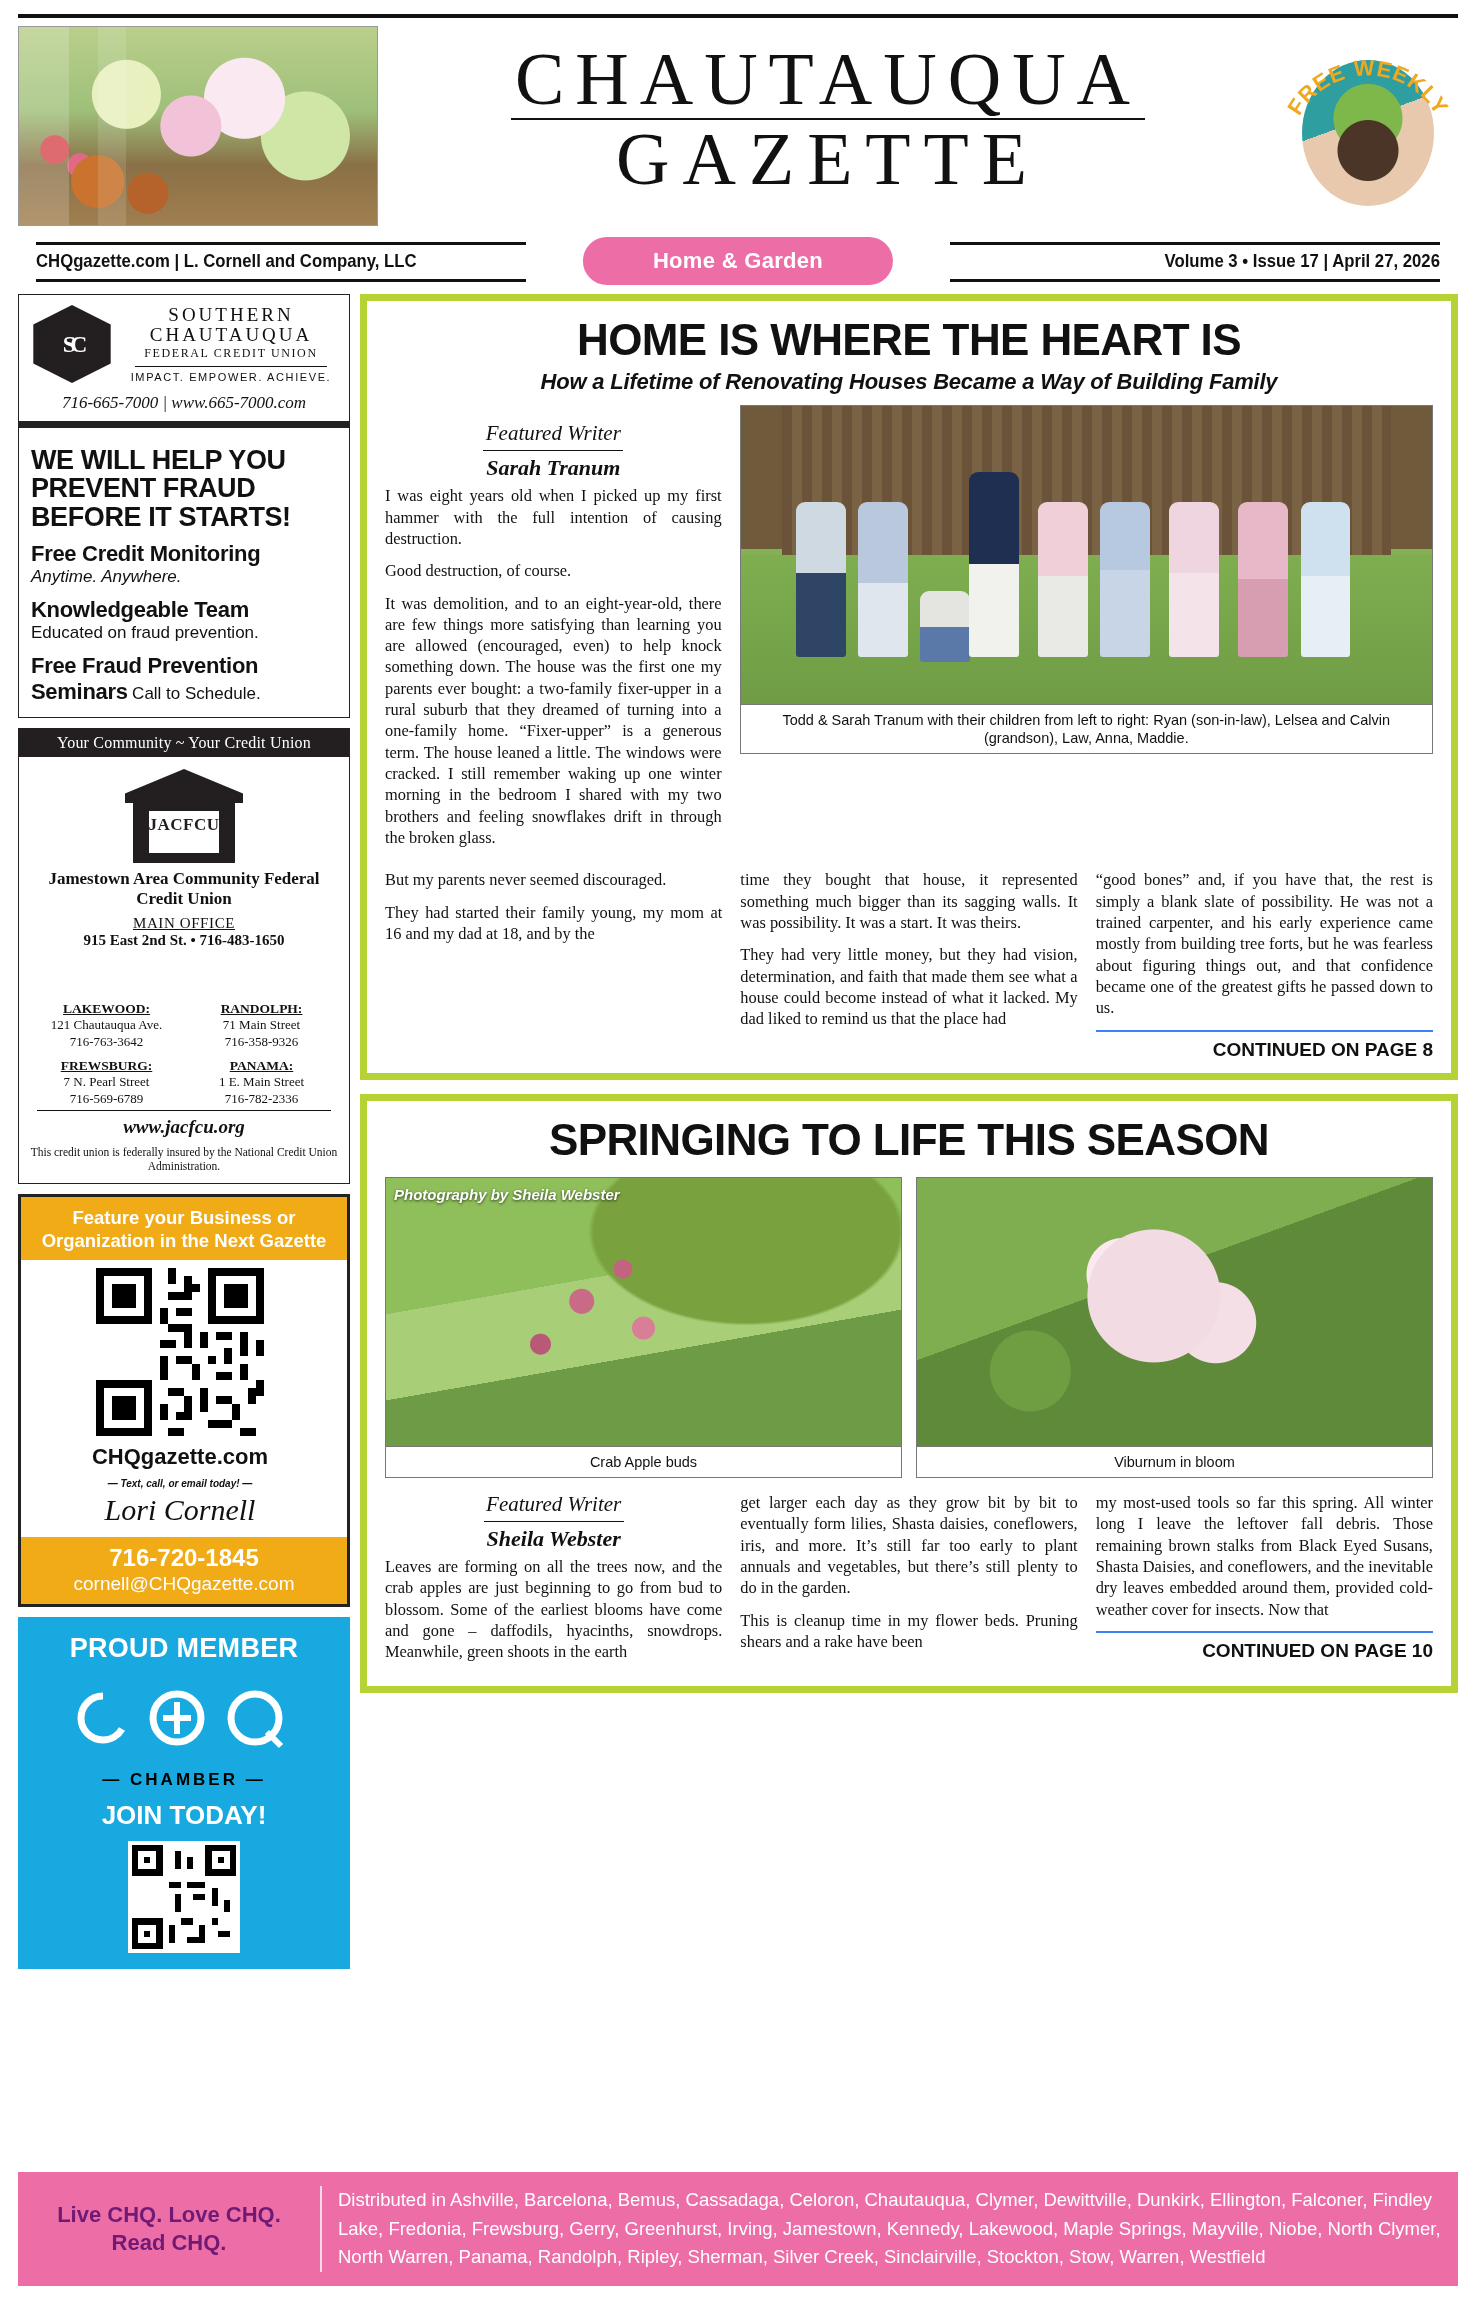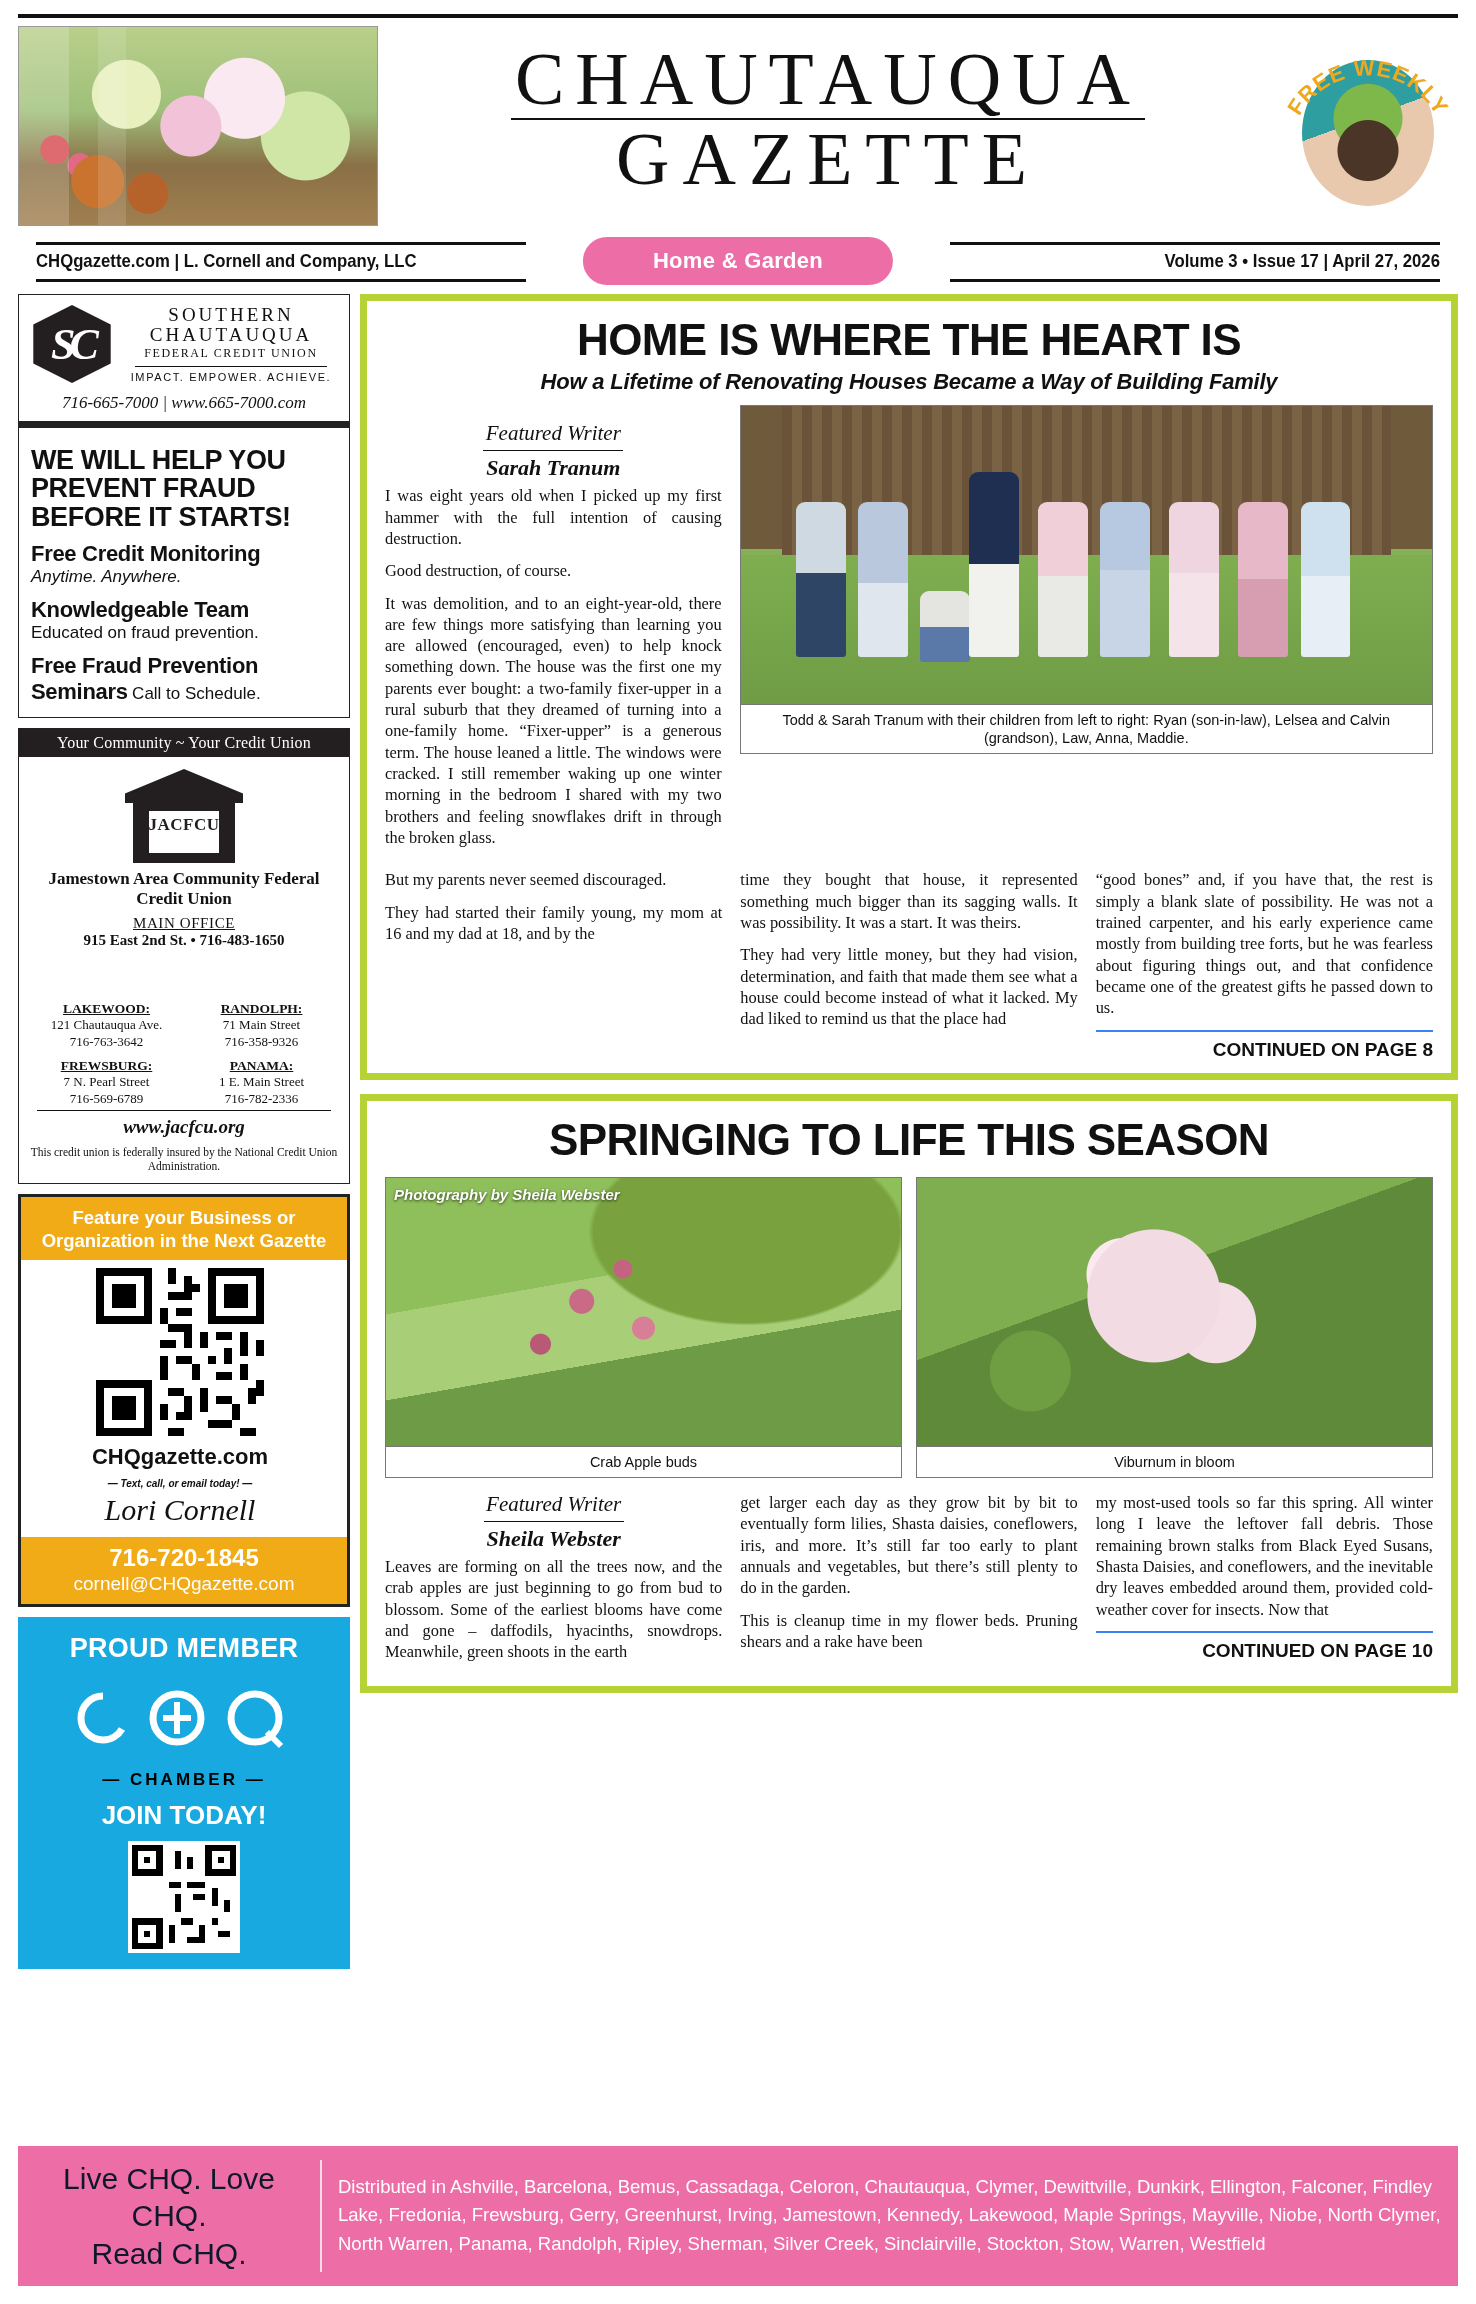--- a/index.html
+++ b/index.html
@@ -91,23 +91,22 @@
   .ad-box { border:1px solid #222; background:#fff; margin-bottom:10px; }
   .sc-ad { padding:10px 10px 8px 10px; }
   .sc-top { display:flex; align-items:center; gap:8px; }
   .sc-logo { width:86px; height:78px; flex:none; position:relative; }
   .sc-hex{
     position:absolute; inset:0; background:#231f20;
     clip-path:polygon(50% 0,95% 25%,95% 75%,50% 100%,5% 75%,5% 25%);
   }
   .sc-sc{
     position:absolute; inset:0; display:flex; align-items:center; justify-content:center;
-    color:#fff; font-family:"Liberation Serif", serif; font-size:44px; font-weight:bold;
+    color:#fff; font-family:"Liberation Serif", serif; font-size:24px; font-weight:bold;
     letter-spacing:-6px;
-    font-style:italic;
   }
   .sc-txt{ flex:1; text-align:center; }
   .sc-name{ font-family:"Liberation Serif", serif; font-size:19px; letter-spacing:3px; line-height:1.04; color:#111;}
   .sc-sub{ font-family:"Liberation Serif", serif; font-size:12px; letter-spacing:1.6px; color:#111; margin-top:1px;}
   .sc-hr{ height:1px; background:#111; margin:5px 12px 4px 12px; }
   .sc-tag{ font-family:"Liberation Sans", sans-serif; font-size:11px; letter-spacing:1.6px; color:#111;}
   .sc-contact{
     text-align:center; font-family:"Liberation Serif", serif; font-style:italic;
     font-size:17px; color:#111; margin-top:10px;
   }
@@ -571,21 +570,21 @@
           <div class="col">
             <p class="ptxt">my most-used tools so far this spring. All winter long I leave the leftover fall debris. Those remaining brown stalks from Black Eyed Susans, Shasta Daisies, and coneflowers, and the inevitable dry leaves embedded around them, provided cold-weather cover for insects. Now that</p>
             <div class="cont">CONTINUED ON PAGE 10</div>
           </div>
         </div>
       </div>
     </div>
   </div>
 
   <div style="position:absolute;left:18px;right:18px;bottom:18px;background:#ed6ea7;display:flex;align-items:center;padding:14px 16px;">
-    <div style="width:270px;flex:none;text-align:center;color:#0f172a;font-weight:normal;font-size:30px;line-height:1.25;">
+    <div style="width:270px;flex:none;text-align:center;color:#701a75;font-weight:bold;font-size:22px;line-height:1.25;">
       <div>Live CHQ. Love CHQ.</div>
       <div>Read CHQ.</div>
     </div>
     <div style="width:2px;align-self:stretch;background:rgba(255,255,255,.75);margin:0 16px;"></div>
     <div style="flex:1;color:#fff;font-size:18.5px;line-height:1.55;">Distributed in Ashville, Barcelona, Bemus, Cassadaga, Celoron, Chautauqua, Clymer, Dewittville, Dunkirk, Ellington, Falconer, Findley Lake, Fredonia, Frewsburg, Gerry, Greenhurst, Irving, Jamestown, Kennedy, Lakewood, Maple Springs, Mayville, Niobe, North Clymer, North Warren, Panama, Randolph, Ripley, Sherman, Silver Creek, Sinclairville, Stockton, Stow, Warren, Westfield</div>
   </div>
 
 </div>
 
 </body></html>

